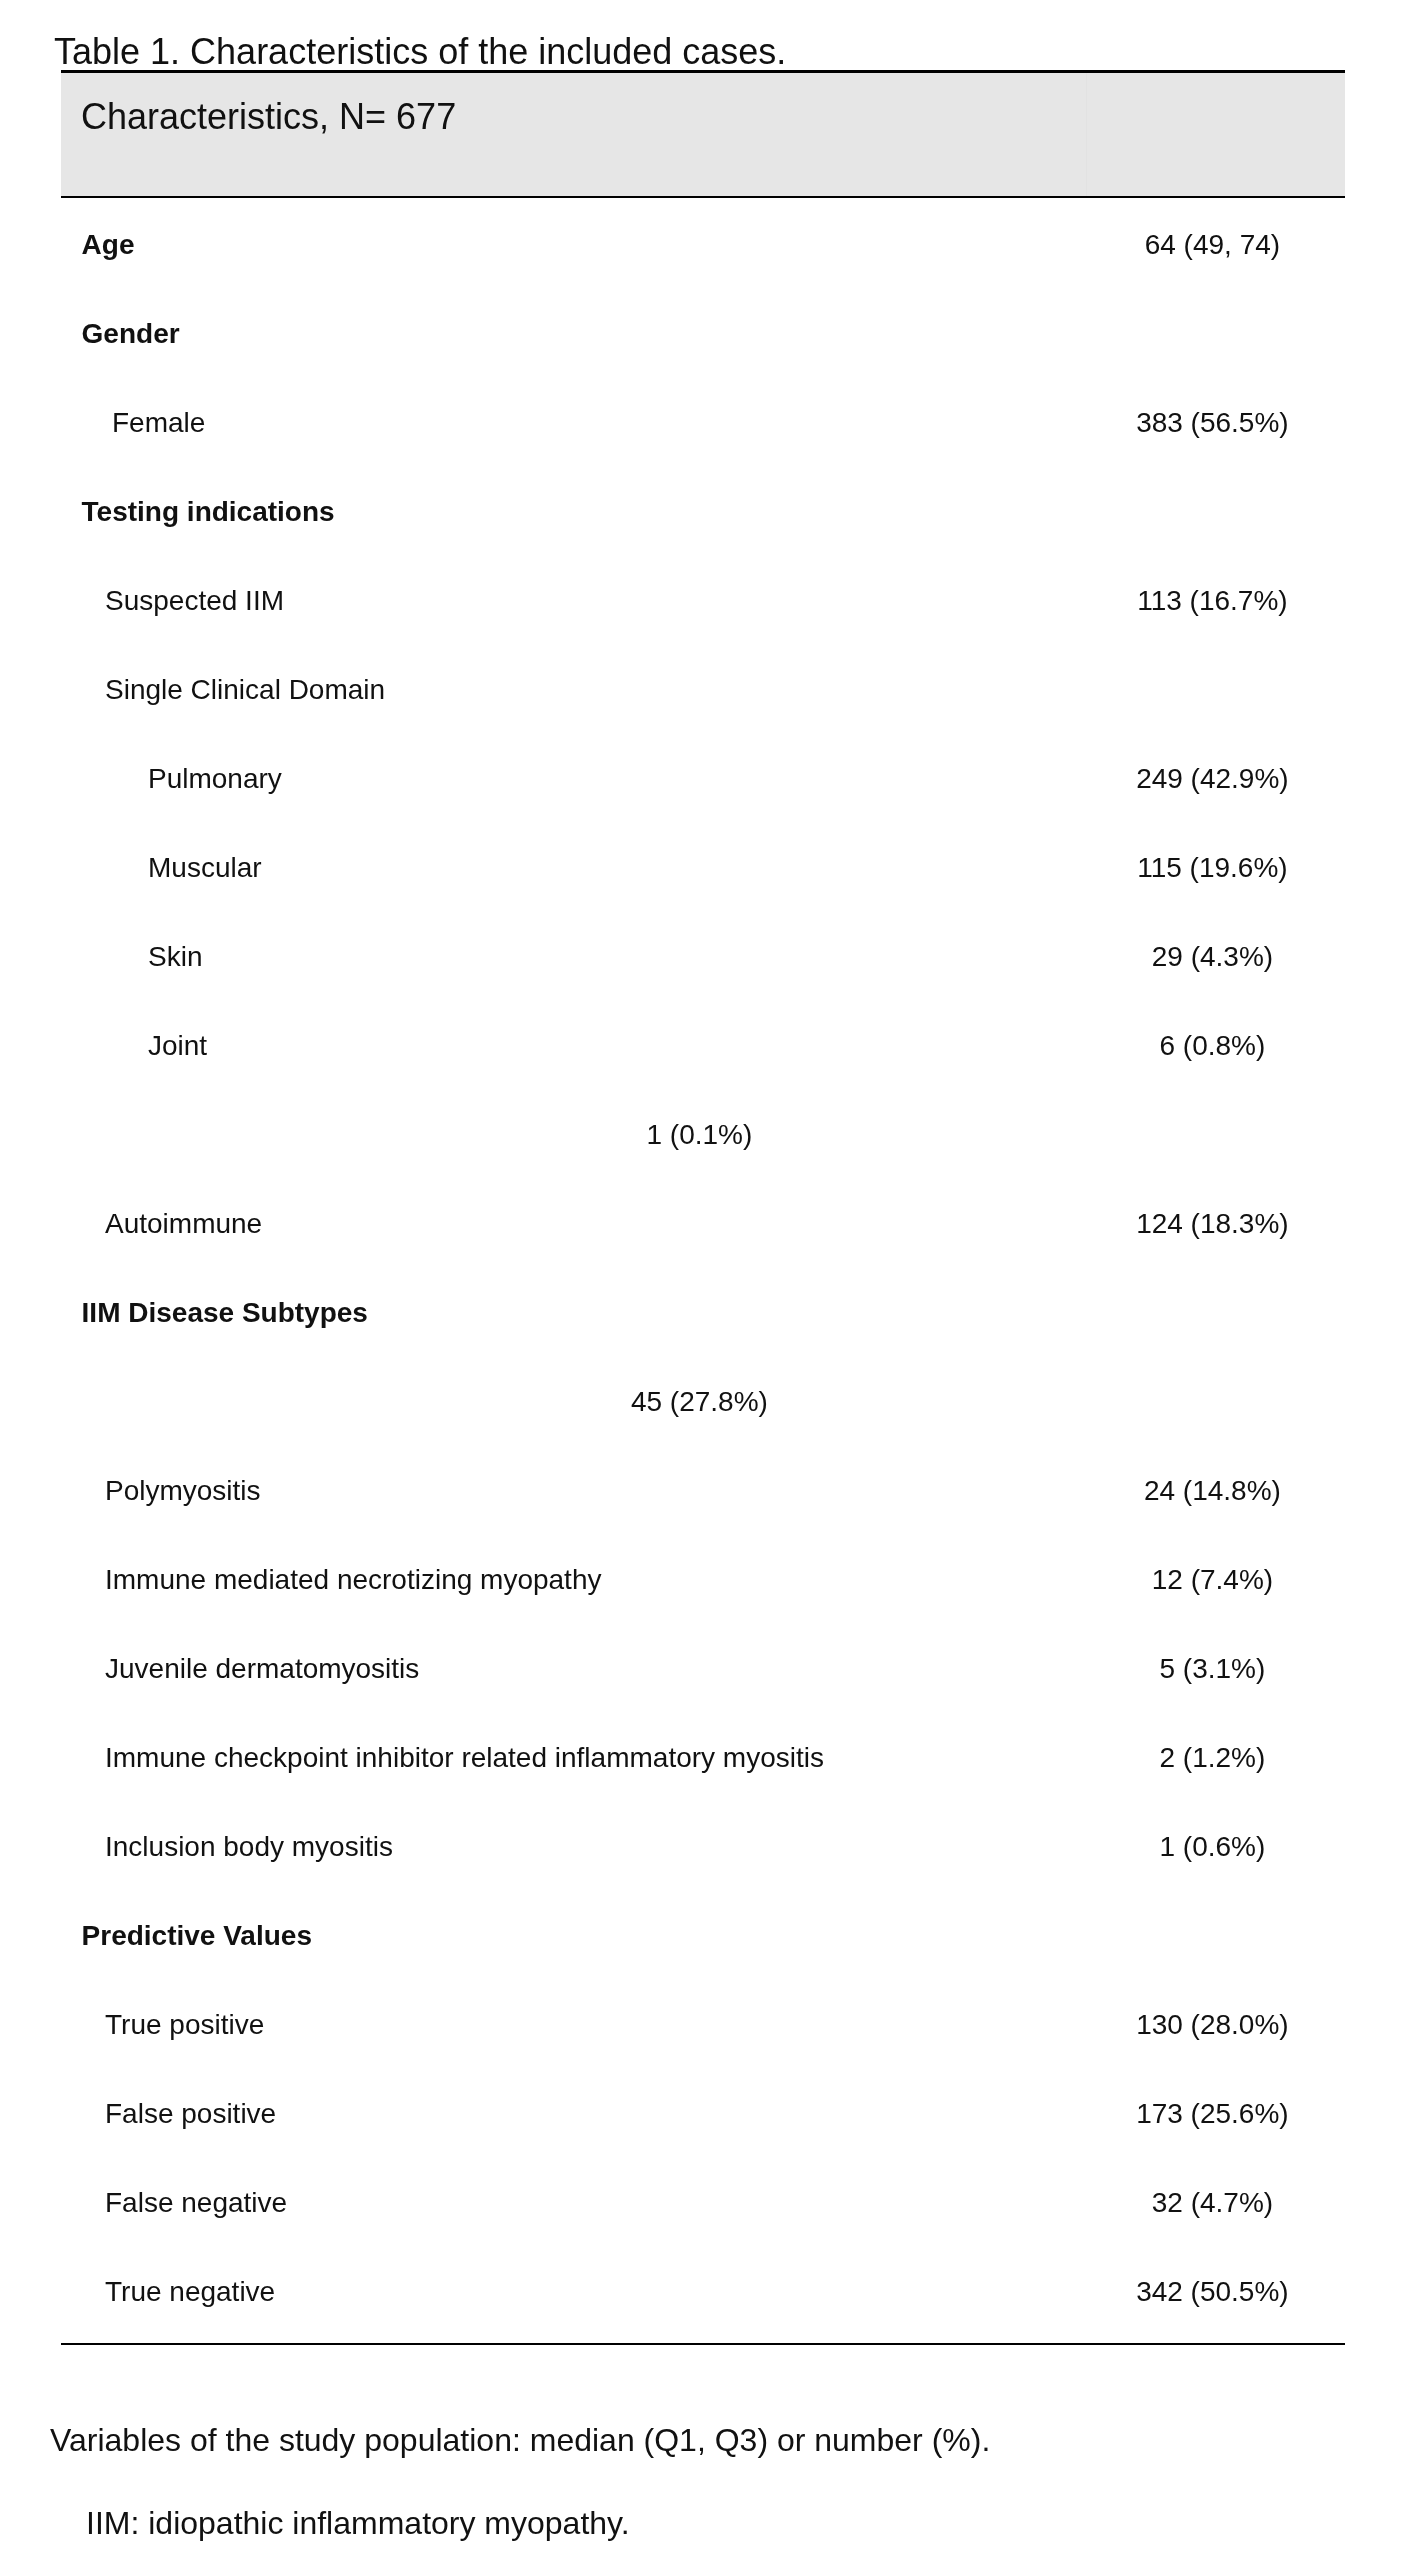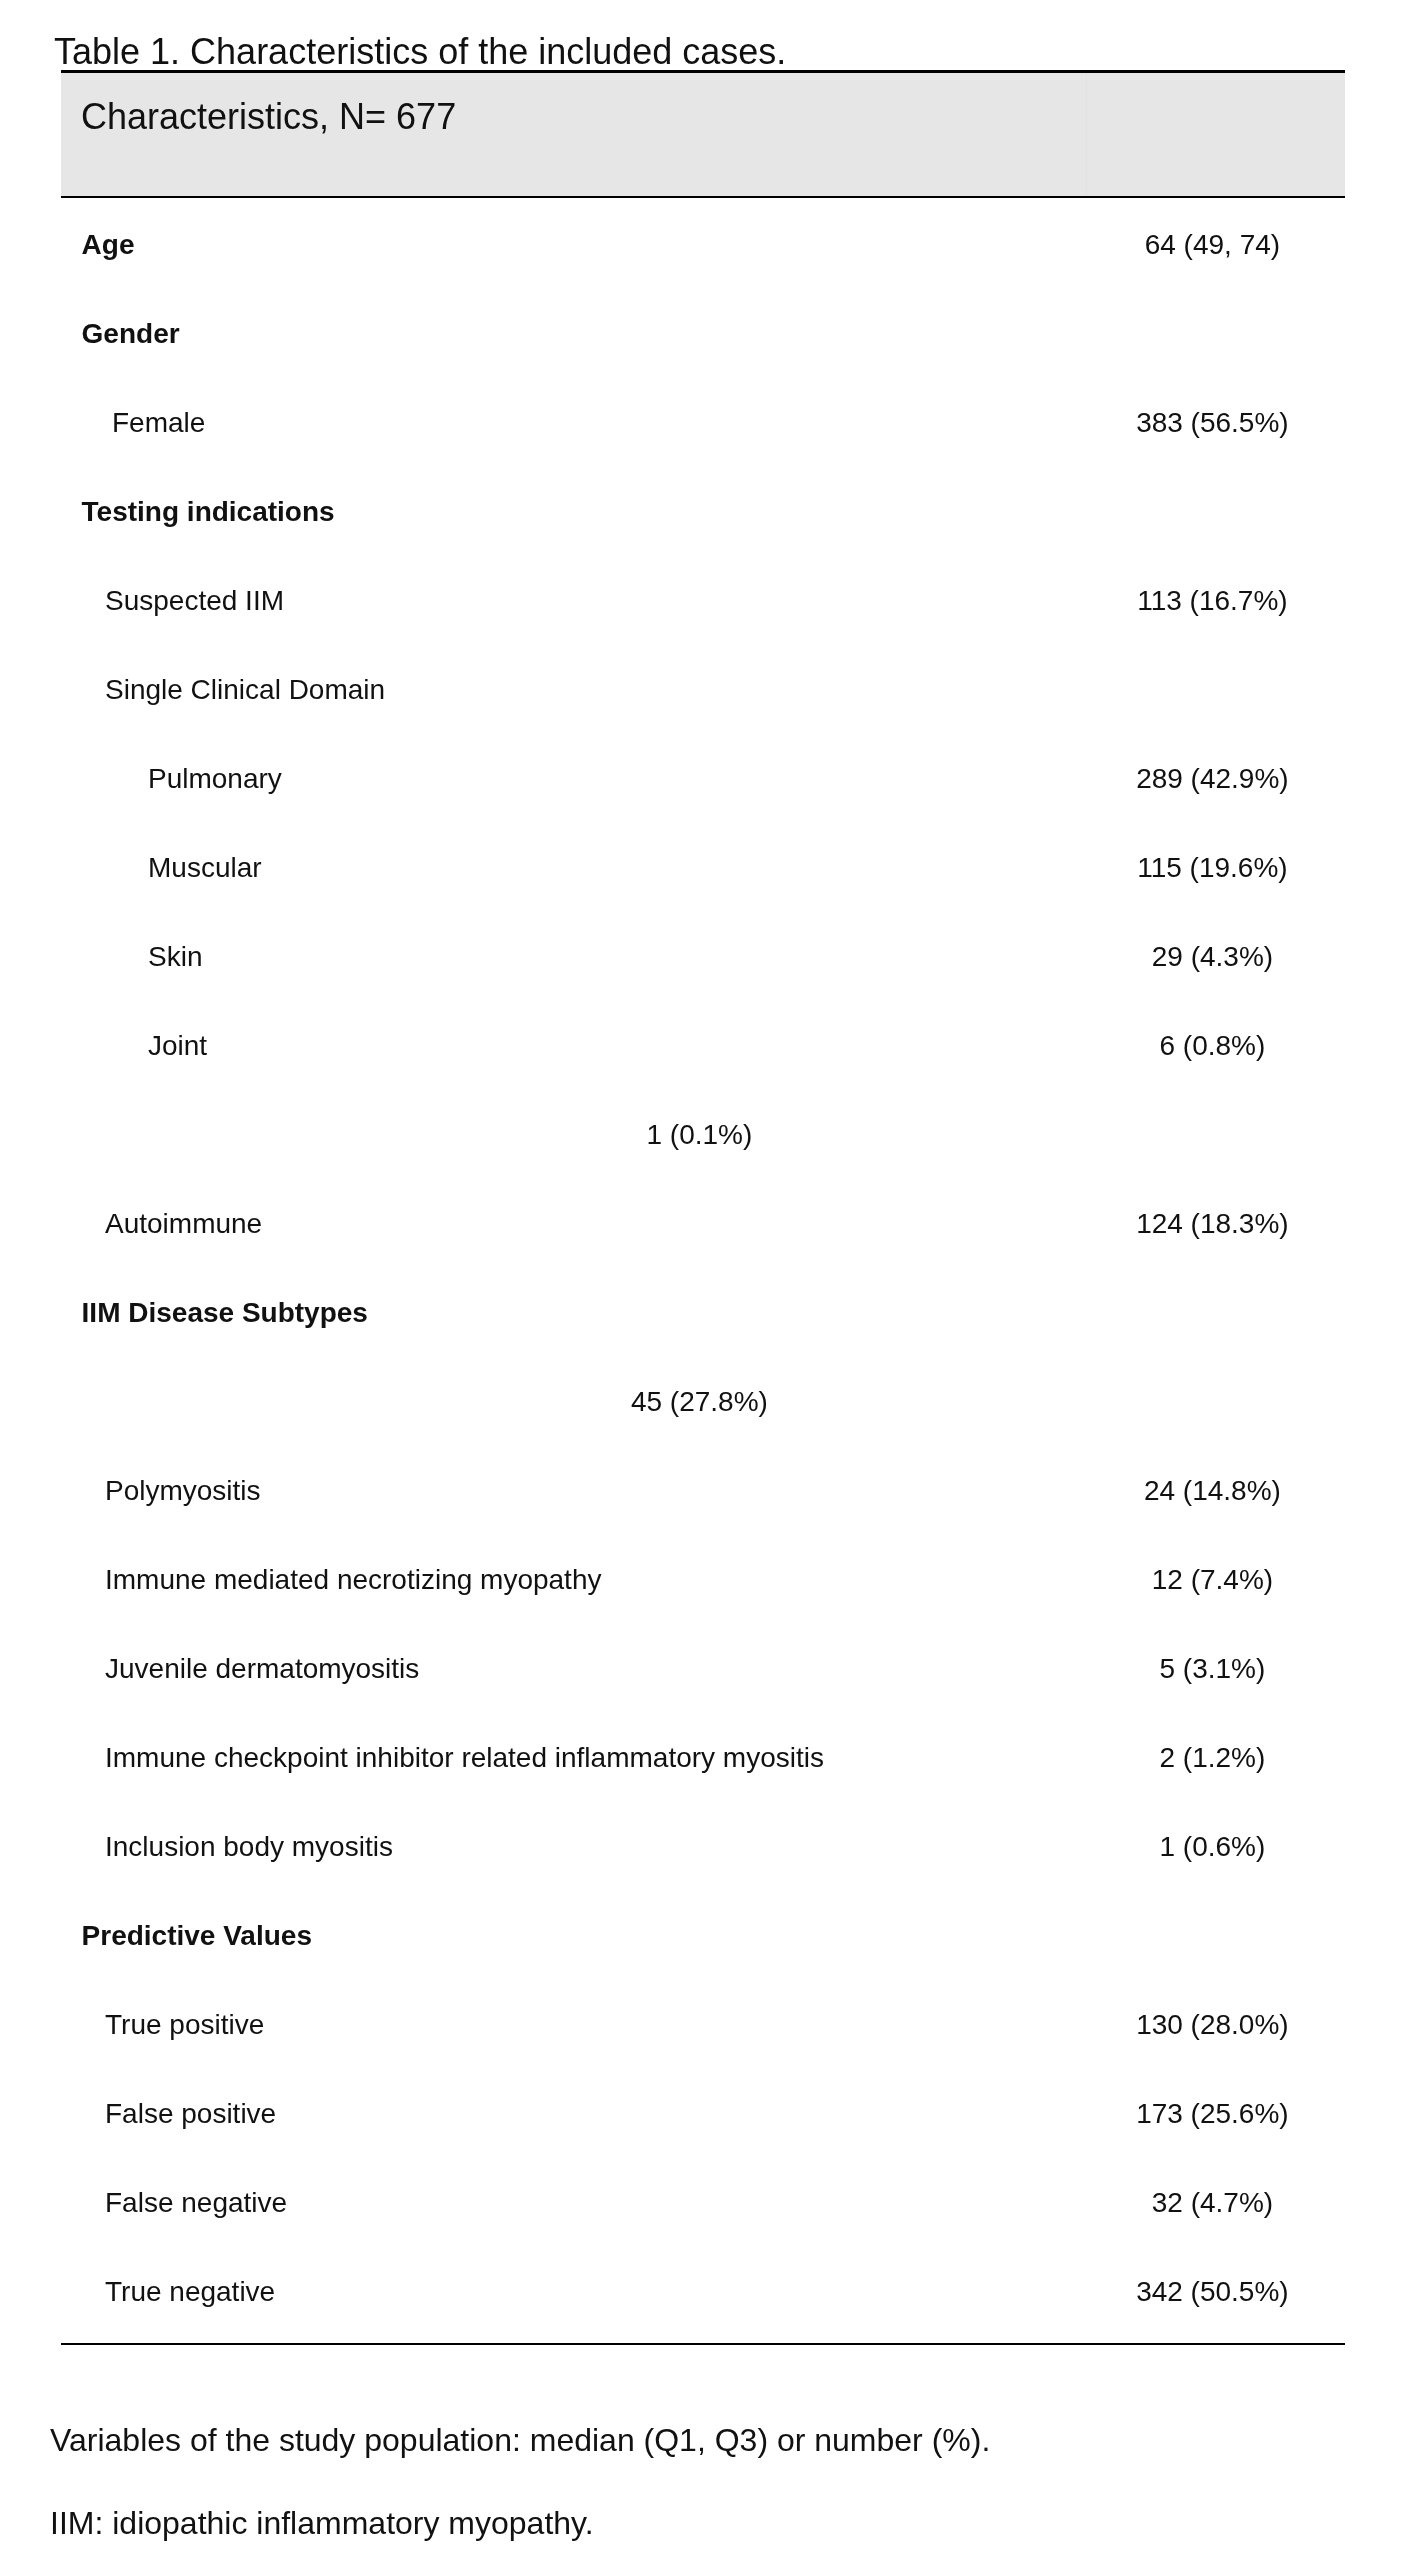--- a/index.html
+++ b/index.html
@@ -86,21 +86,21 @@
       margin-top: 7.2px;
     }
     .footnote {
       position: absolute;
       left: 50px;
       font-size: 32px;
       line-height: 41px;
       white-space: nowrap;
     }
     .fn1 { top: 2420px; }
-    .fn2 { top: 2503px; }
+    .fn2 { top: 2503px; margin-left: 36px; }
   </style>
 </head>
 <body>
 
 <div class="caption">Table 1. Characteristics of the included cases.</div>
 
 <div class="table">
   <div class="rule-top"></div>
   <div class="header">
     <div class="col1">Characteristics, N= 677</div>
@@ -127,21 +127,21 @@
       <div class="row lvl-1">
         <div class="label">Suspected IIM</div>
         <div class="value">113 (16.7%)</div>
       </div>
       <div class="row lvl-1">
         <div class="label">Single Clinical Domain</div>
         <div class="value"></div>
       </div>
       <div class="row lvl-2">
         <div class="label">Pulmonary</div>
-        <div class="value">289 (42.9%)</div>
+        <div class="value">249 (42.9%)</div>
       </div>
       <div class="row lvl-2">
         <div class="label">Muscular</div>
         <div class="value">115 (19.6%)</div>
       </div>
       <div class="row lvl-2">
         <div class="label">Skin</div>
         <div class="value">29 (4.3%)</div>
       </div>
       <div class="row lvl-2">

